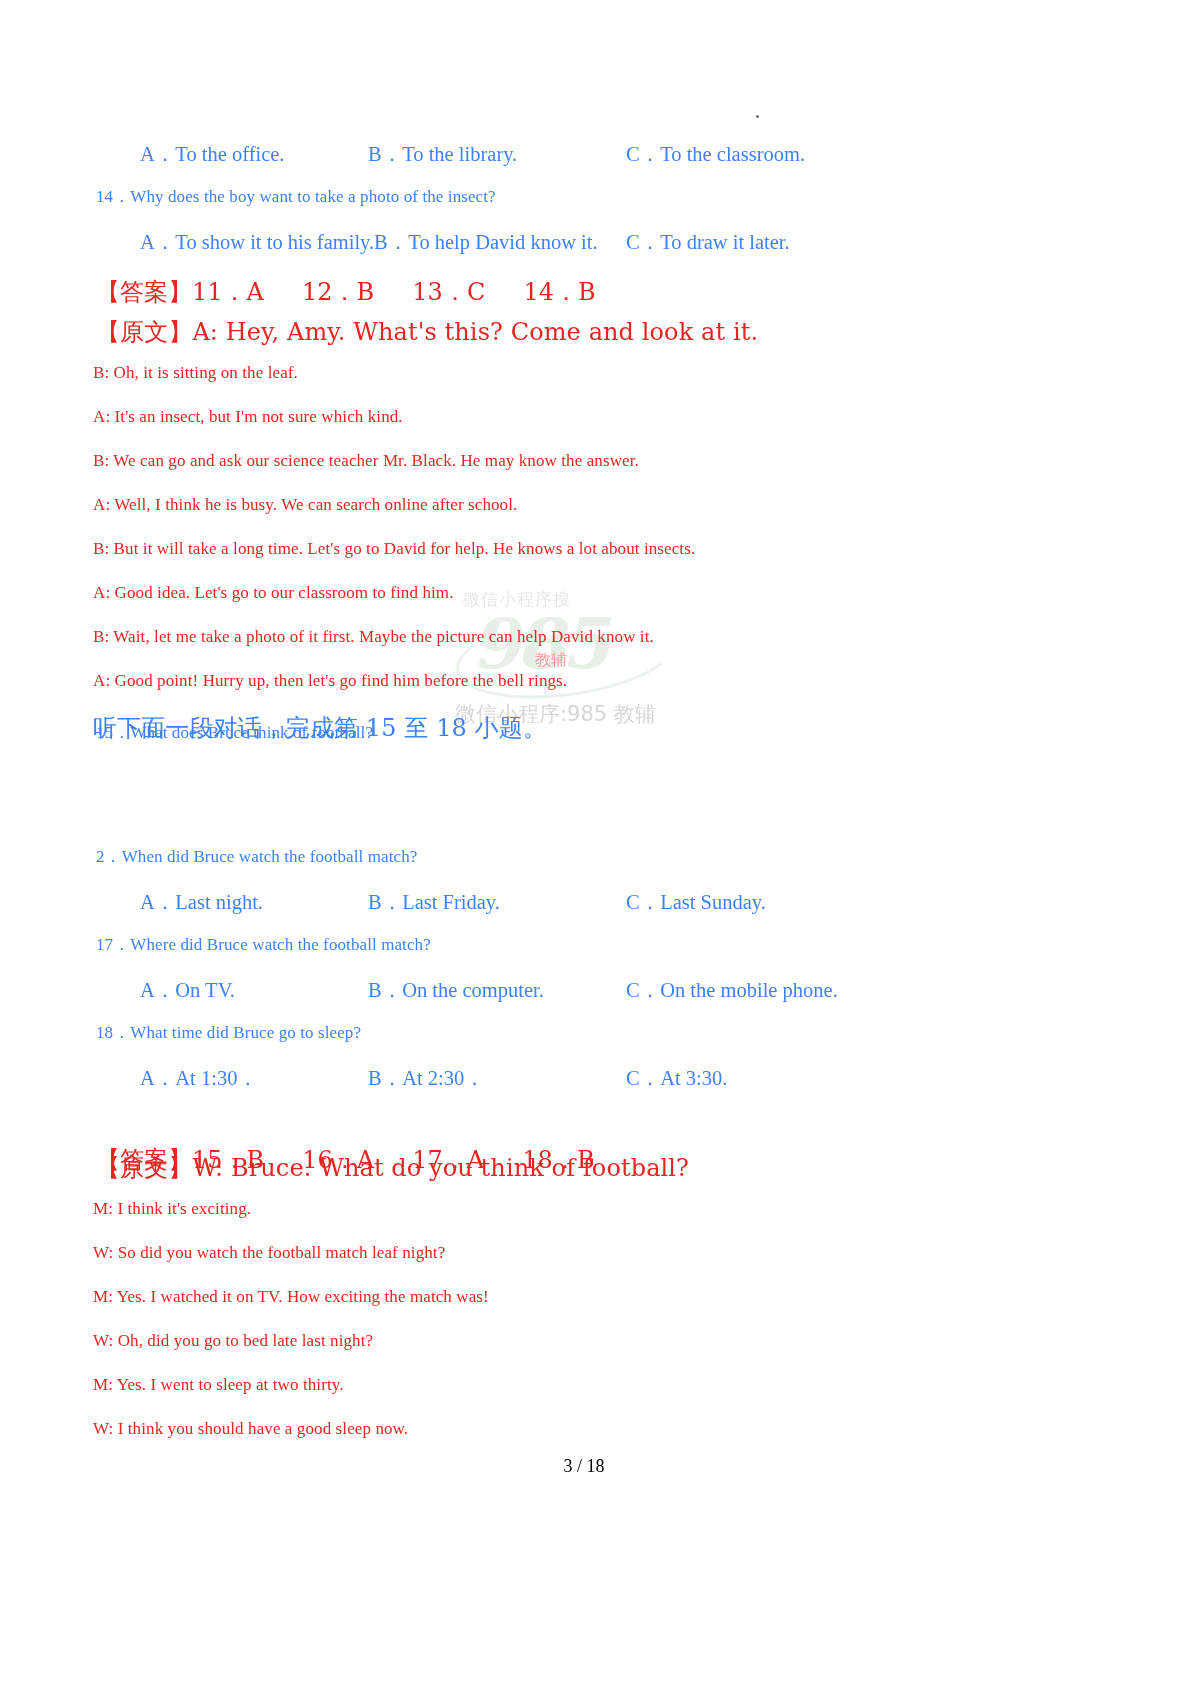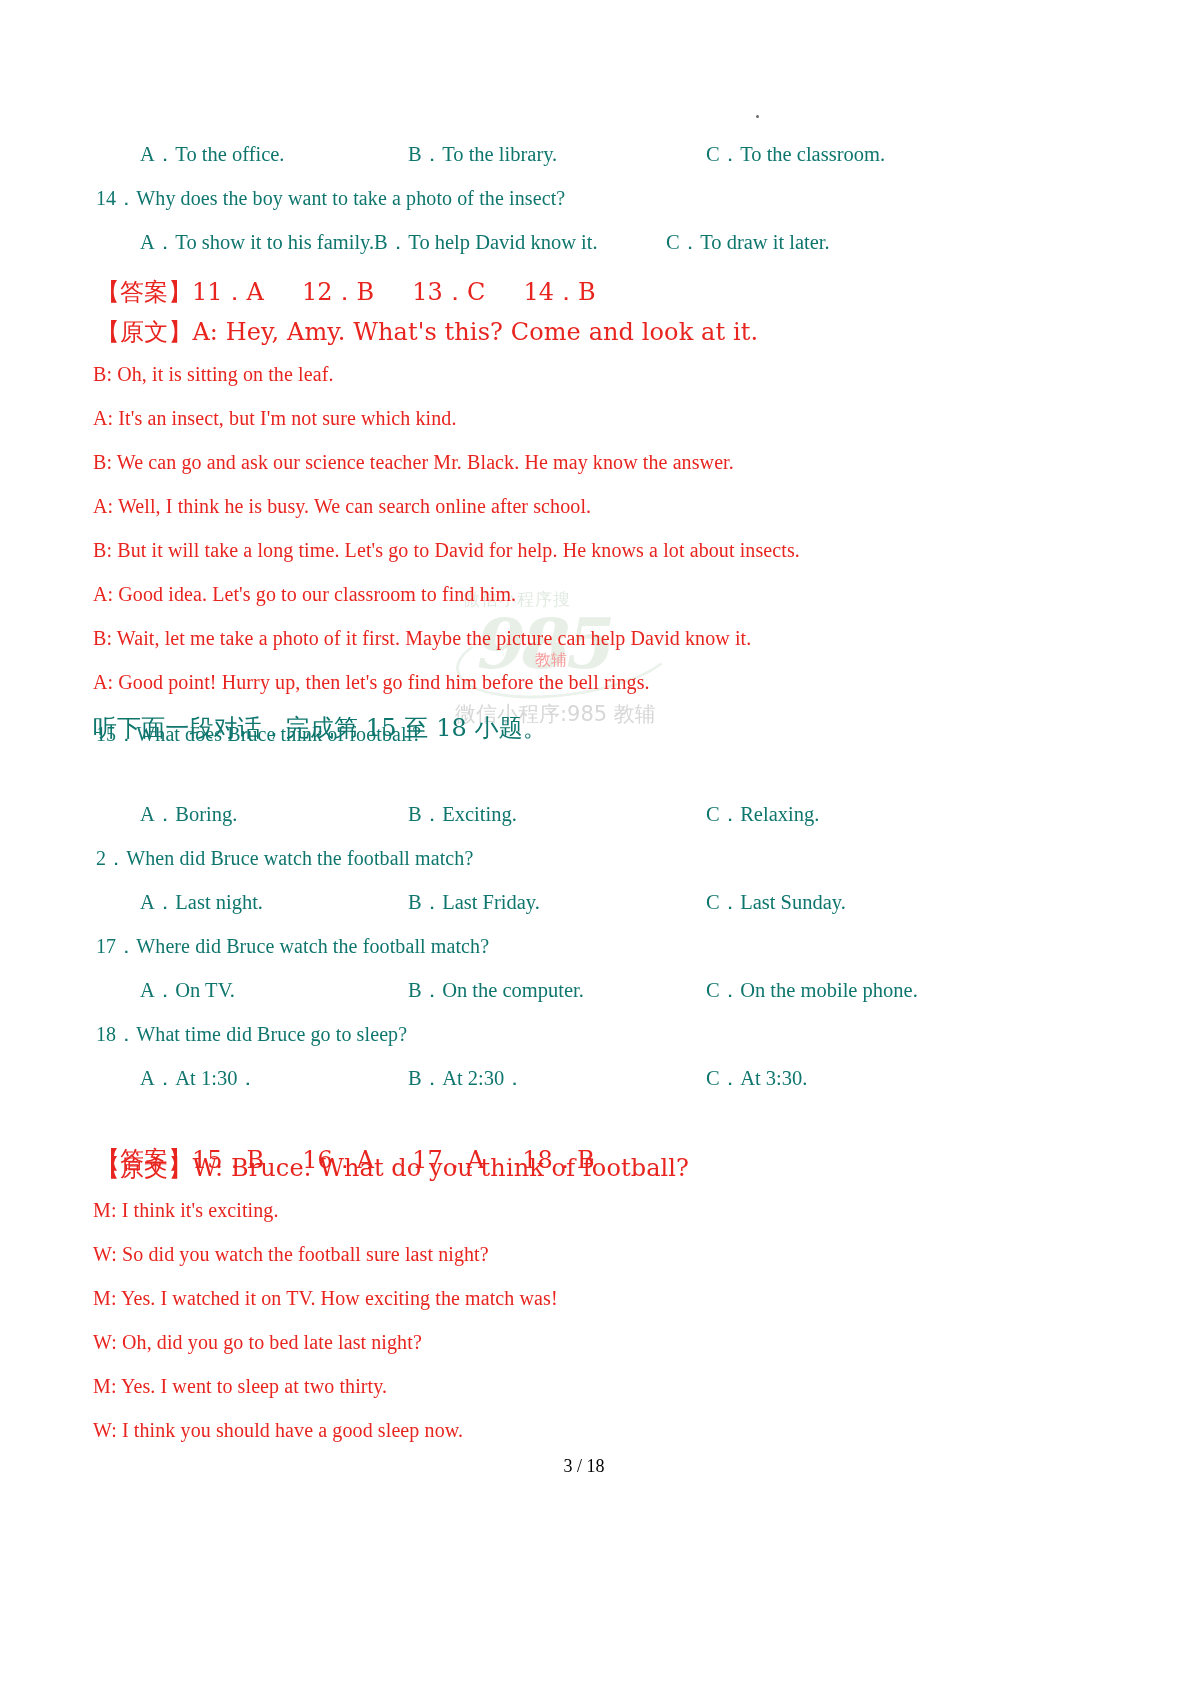--- a/index.html
+++ b/index.html
@@ -23,26 +23,26 @@
     padding: 0;
   }
   .content {
     position: absolute;
     left: 96px;
     top: 96px;
     width: 1000px;
   }
 
   
-  .black { color: #0f766e; gap: 40px; }
+  .black { color: #3b82f6; }
   .red { color: #e8241f; }
 
   
   .line {
-    font-size: 20px;
+    font-size: 17px;
     line-height: 1.0;
     letter-spacing: 0.1px;
     white-space: pre;
     margin: 0;
     position: relative;
     z-index: 3;
   }
 
   
   .opt-row {
@@ -200,25 +200,20 @@
     <div class="line red abs" style="top:356px; left:-3px;">B: We can go and ask our science teacher Mr. Black. He may know the answer.</div>
     <div class="line red abs" style="top:400px; left:-3px;">A: Well, I think he is busy. We can search online after school.</div>
     <div class="line red abs" style="top:444px; left:-3px;">B: But it will take a long time. Let's go to David for help. He knows a lot about insects.</div>
     <div class="line red abs" style="top:488px; left:-3px;">A: Good idea. Let's go to our classroom to find him.</div>
     <div class="line red abs" style="top:532px; left:-3px;">B: Wait, let me take a photo of it first. Maybe the picture can help David know it.</div>
     <div class="line red abs" style="top:576px; left:-3px;">A: Good point! Hurry up, then let's go find him before the bell rings.</div>
 
     <div class="line black cjk-serif abs" style="top:620px; left:-3px;">听下面一段对话，完成第 15 至 18 小题。</div>
 
     <div class="line indent-q abs black" style="top:628px;">15．What does Bruce think of football?</div>
-    <div class="opt-row indent-opt abs black" style="top:708px;">
-      <span class="opt">A．Boring.</span>
-      <span class="opt">B．Exciting.</span>
-      <span class="opt">C．Relaxing.</span>
-    </div>
 
     <div class="line indent-q abs black" style="top:752px;">2．When did Bruce watch the football match?</div>
     <div class="opt-row indent-opt abs black" style="top:796px;">
       <span class="opt">A．Last night.</span>
       <span class="opt">B．Last Friday.</span>
       <span class="opt">C．Last Sunday.</span>
     </div>
 
     <div class="line indent-q abs black" style="top:840px;">17．Where did Bruce watch the football match?</div>
     <div class="opt-row indent-opt abs black" style="top:884px;">
@@ -231,21 +226,21 @@
     <div class="opt-row indent-opt abs black" style="top:972px;">
       <span class="opt">A．At 1:30．</span>
       <span class="opt">B．At 2:30．</span>
       <span class="opt">C．At 3:30.</span>
     </div>
 
     <div class="ans-line cjk-serif abs" style="top:1016px;">【答案】15．B     16．A     17．A     18．B</div>
 
     <div class="line red cjk-serif abs" style="top:1060px;">【原文】W: Bruce. What do you think of football?</div>
     <div class="line red abs" style="top:1104px; left:-3px;">M: I think it's exciting.</div>
-    <div class="line red abs" style="top:1148px; left:-3px;">W: So did you watch the football sure last night?</div>
+    <div class="line red abs" style="top:1148px; left:-3px;">W: So did you watch the football match leaf night?</div>
     <div class="line red abs" style="top:1192px; left:-3px;">M: Yes. I watched it on TV. How exciting the match was!</div>
     <div class="line red abs" style="top:1236px; left:-3px;">W: Oh, did you go to bed late last night?</div>
     <div class="line red abs" style="top:1280px; left:-3px;">M: Yes. I went to sleep at two thirty.</div>
     <div class="line red abs" style="top:1324px; left:-3px;">W: I think you should have a good sleep now.</div>
 
   </div>
 
   <div class="footer">3 / 18</div>
 
 </div>

